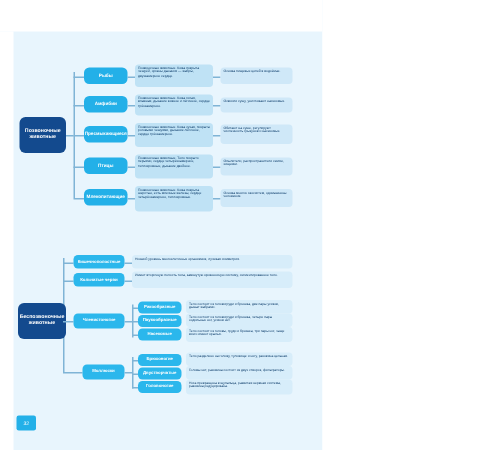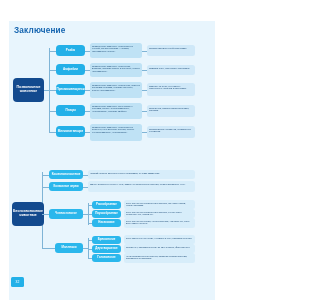--- a/index.html
+++ b/index.html
@@ -96,21 +96,20 @@
   }
 </style>
 </head>
 <body>
 
 <div id="slide">
 
   <div id="top-band"></div>
   <div id="left-strip"></div>
 
-  <div id="title">Заключение</div>
 
   <div class="conn v" style="left:49px; top:48px; height:84px;"></div>
   <div class="conn h" style="left:43px; top:90px; width:6px;"></div>
 
   <div class="node dark" style="left:13px; top:78px; width:31px; height:24px;">Позвоночные животные</div>
 
   <div class="conn h" style="left:49px; top:51px; width:7px;"></div>
   <div class="node cyan" style="left:56px; top:45px; width:29px; height:11px;">Рыбы</div>
   <div class="conn h" style="left:85px; top:51px; width:5px;"></div>
   <div class="desc" style="left:90px; top:43px; width:52px; height:15px;">Позвоночные животные. Кожа покрыта чешуёй, органы дыхания — жабры, двухкамерное сердце.</div>

